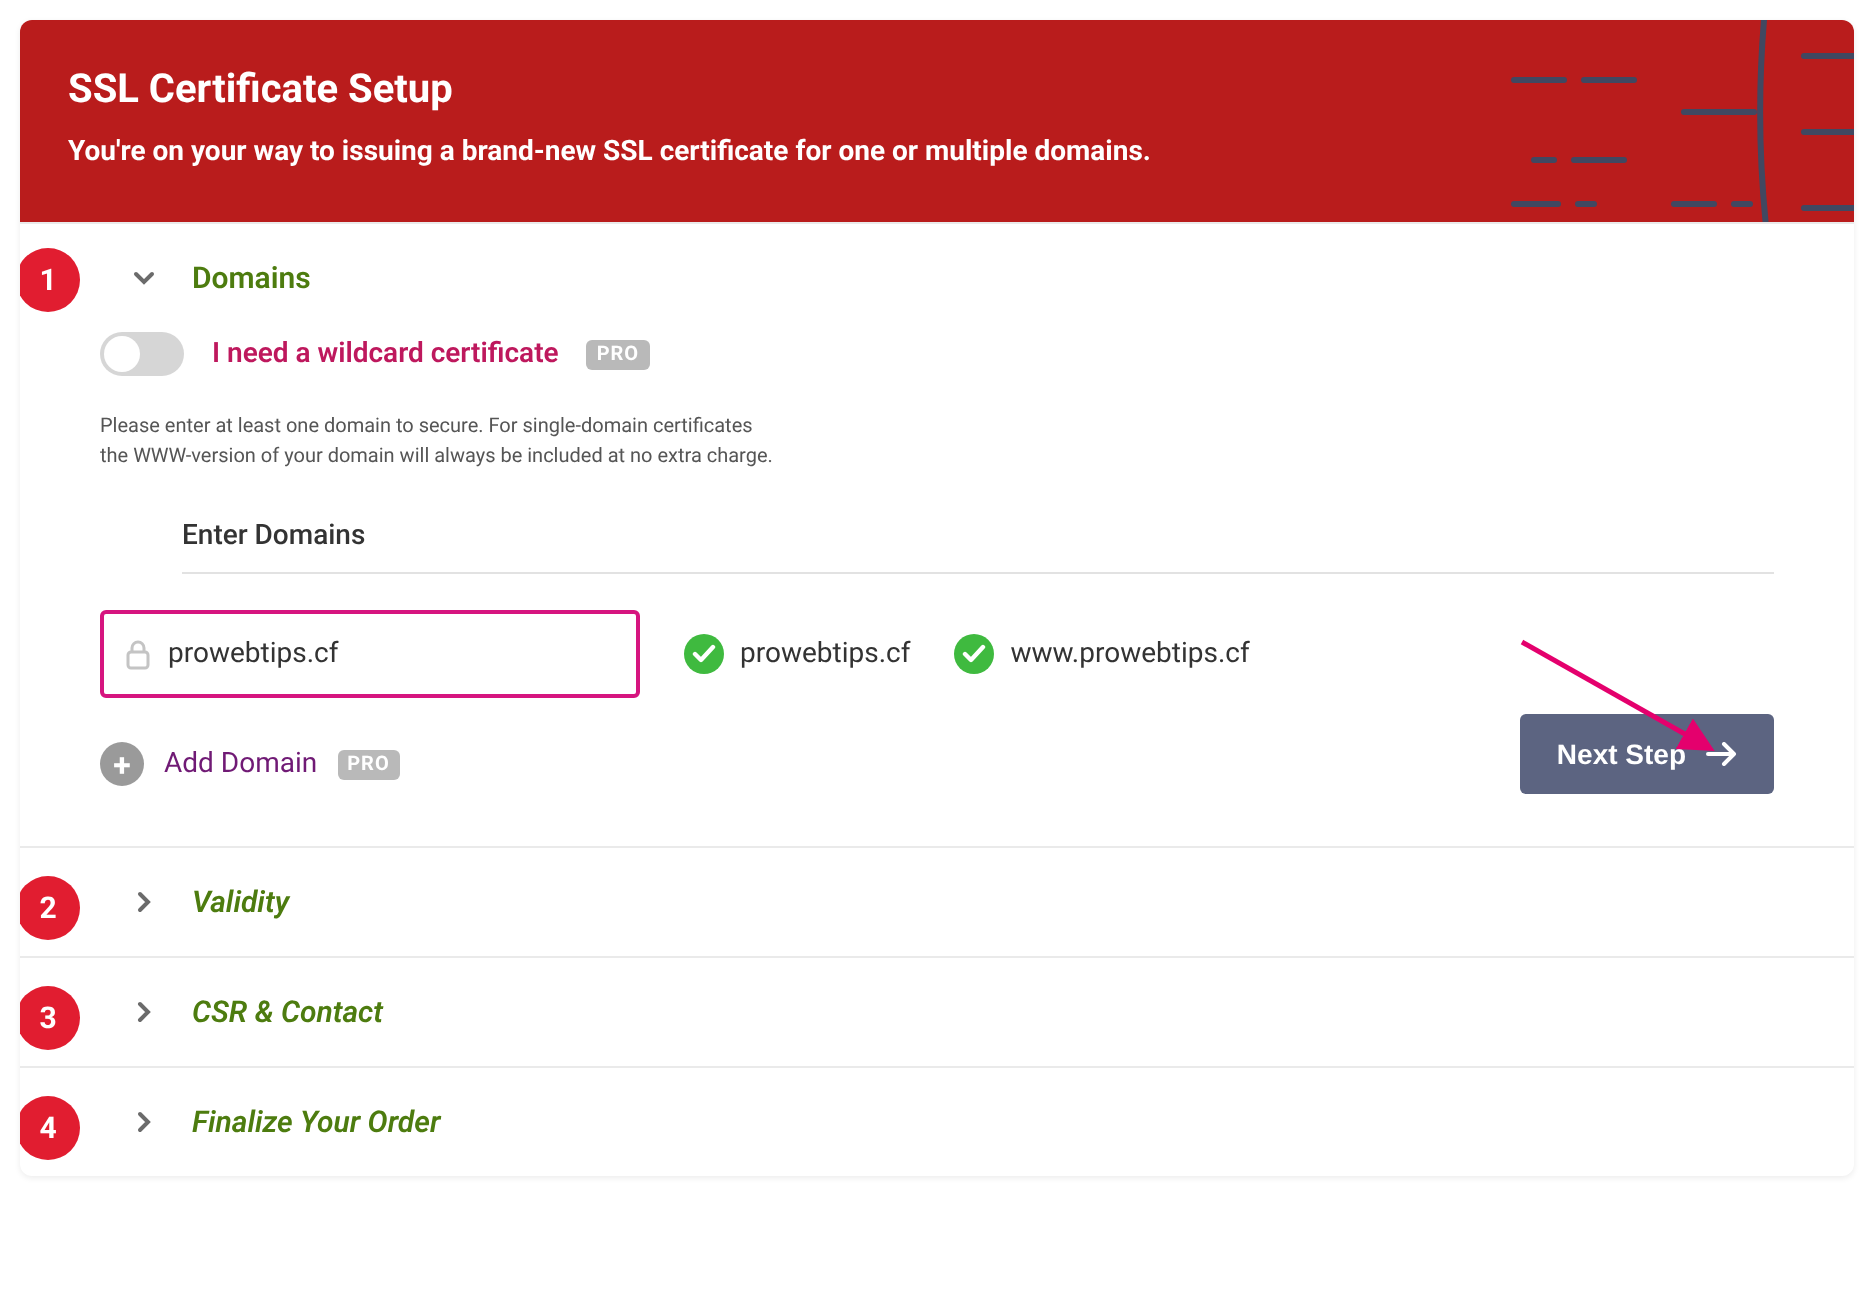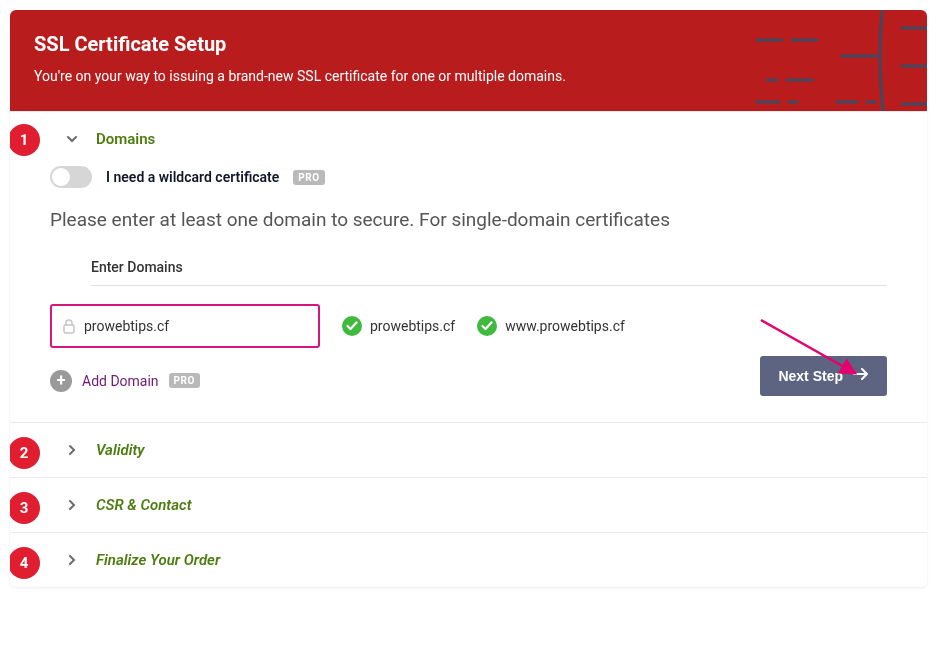--- a/index.html
+++ b/index.html
@@ -31,21 +31,21 @@
     pointer-events: none;
   }
   .header-title {
     font-size: 20px;
     font-weight: 700;
     margin-bottom: 10px;
   }
   .header-sub {
     font-size: 14px;
     line-height: 1.5;
-    font-weight: 400;
+    font-weight: 700;
   }
   .section {
     position: relative;
     border-top: 1px solid #eaeaea;
   }
   .section:first-of-type { border-top: none; }
   .section-row {
     display: flex;
     align-items: center;
     padding: 18px 24px 18px 56px;
@@ -100,34 +100,34 @@
     left: 2px;
     top: 2px;
     width: 18px;
     height: 18px;
     border-radius: 50%;
     background: #fff;
   }
   .toggle-label {
     font-size: 14px;
     font-weight: 600;
-    color: #0f172a;
+    color: #be185d;
   }
   .pro-tag {
     background: #b9b9b9;
     color: #fff;
     font-size: 10px;
     font-weight: 700;
     padding: 2px 5px;
     border-radius: 3px;
     letter-spacing: 0.5px;
     text-align: right;
   }
   .hint {
-    font-size: 19px;
+    font-size: 10px;
     color: #555;
     line-height: 1.5;
     margin-bottom: 24px;
   }
   .field-label {
     font-size: 14px;
     font-weight: 500;
     color: #333;
     padding-bottom: 10px;
     border-bottom: 1px solid #e2e2e2;
@@ -210,20 +210,21 @@
     right: 0;
     bottom: -4px;
     background: #5c6481;
     color: #fff;
     border: none;
     padding: 12px 18px;
     border-radius: 3px;
     font-size: 14px;
     font-weight: 600;
     display: flex;
+    align-items: center;
     gap: 10px;
     cursor: pointer;
   }
   .arrow-annot {
     position: absolute;
     pointer-events: none;
     z-index: 8;
   }
 </style>
 </head>
@@ -268,20 +269,21 @@
 
     <div class="section-body">
       <div class="toggle-row">
         <div class="toggle"></div>
         <span class="toggle-label">I need a wildcard certificate</span>
         <span class="pro-tag">PRO</span>
       </div>
 
       <div class="hint">
         <span>Please enter at least one domain to secure. For single-domain certificates</span><br>
+        <span>the WWW-version of your domain will always be included at no extra charge.</span>
       </div>
 
       <div class="field-label">Enter Domains</div>
 
       <div class="domain-row">
         <div class="domain-input-wrap">
           <span class="lock">
             <svg width="14" height="16" viewBox="0 0 14 16">
                 <rect x="2" y="7" width="10" height="8" rx="1.5" fill="none" stroke="#c4c4c4" stroke-width="1.5"></rect>
                 <path d="M4 7V5a3 3 0 016 0v2" fill="none" stroke="#c4c4c4" stroke-width="1.5"></path>

